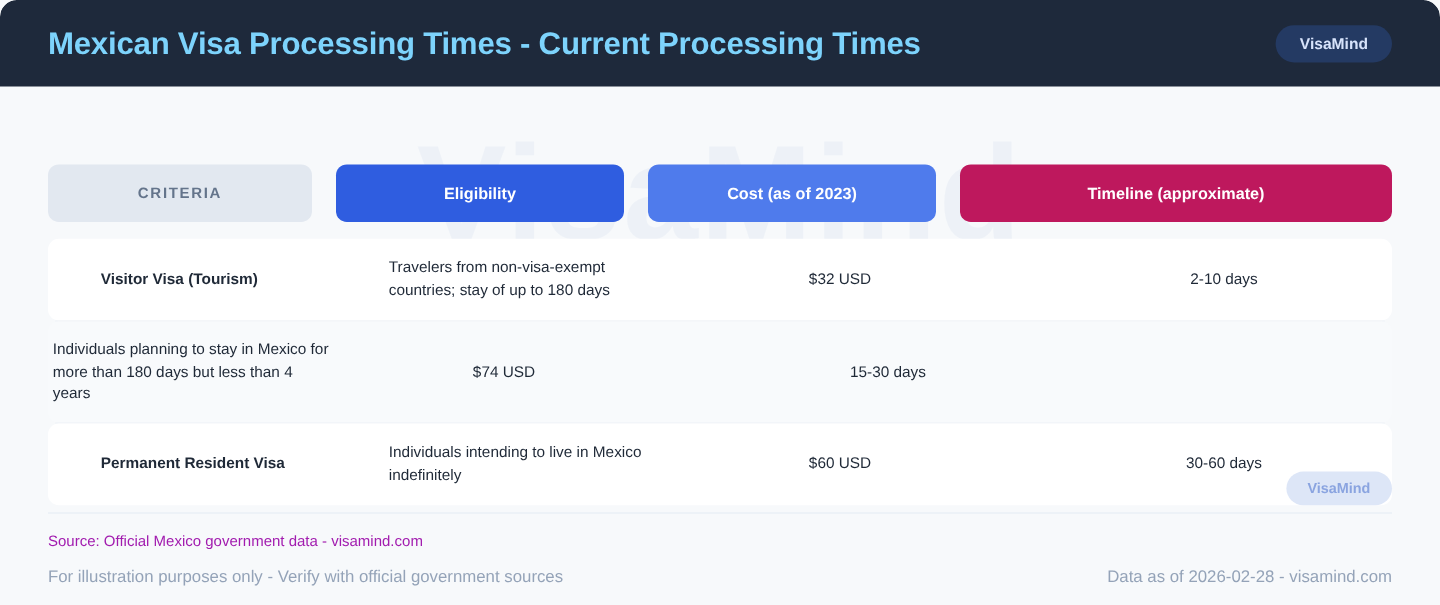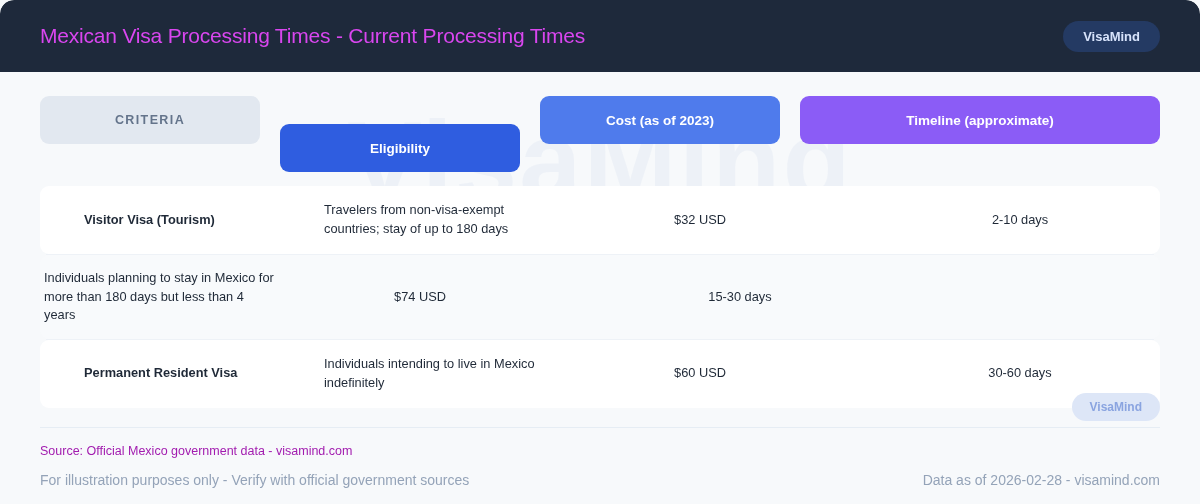--- a/index.html
+++ b/index.html
@@ -30,23 +30,23 @@
     border-top-left-radius: 14px;
     border-top-right-radius: 14px;
     display: flex;
     align-items: center;
     justify-content: space-between;
     padding: 0 40px;
     box-sizing: border-box;
     z-index: 5;
   }
   .header-title {
-    color: #d946ef;
-    font-size: 21px;
-    font-weight: normal;
+    color: #7dd3fc;
+    font-size: 26px;
+    font-weight: bold;
     letter-spacing: -0.2px;
     white-space: nowrap;
   }
   .brand-pill {
     background: #243a63;
     color: #d7e3fb;
     font-size: 13px;
     font-weight: bold;
     padding: 8px 20px;
     border-radius: 999px;
@@ -71,27 +71,27 @@
   }
 
   
   .table-wrap {
     position: relative;
     z-index: 2;
     padding: 24px 40px 0 40px;
   }
   .row {
     display: flex;
-    align-items: flex-start;
+    align-items: flex-end;
     gap: 20px;
   }
   .col { box-sizing: border-box; }
   .col-0 { width: 220px; flex: none; }
-  .col-1 { width: 240px; flex: none; margin-top: 28px; }
-  .col-2 { width: 240px; flex: none; }
+  .col-1 { width: 240px; flex: none; }
+  .col-2 { width: 240px; flex: none; margin-top: 41px; }
   .col-3 { width: 360px; flex: none; }
 
   
   .head-row .col {
     height: 48px;
     border-radius: 9px;
     display: flex;
     align-items: center;
     justify-content: center;
     font-size: 13.5px;
@@ -99,21 +99,21 @@
     color: #ffffff;
   }
   .head-criteria {
     background: #e2e8f0 !important;
     color: #64748b !important;
     letter-spacing: 1.4px;
     font-size: 12.5px !important;
   }
   .head-b1 { background: #2f5de0; }
   .head-b2 { background: #4f7bec; }
-  .head-b3 { background: #8b5cf6; }
+  .head-b3 { background: #be185d; }
 
   
   .body-rows { margin-top: 14px; }
   .data-row {
     display: flex;
     align-items: center;
     gap: 20px;
     min-height: 68px;
     border-radius: 9px;
     margin-bottom: 0;

